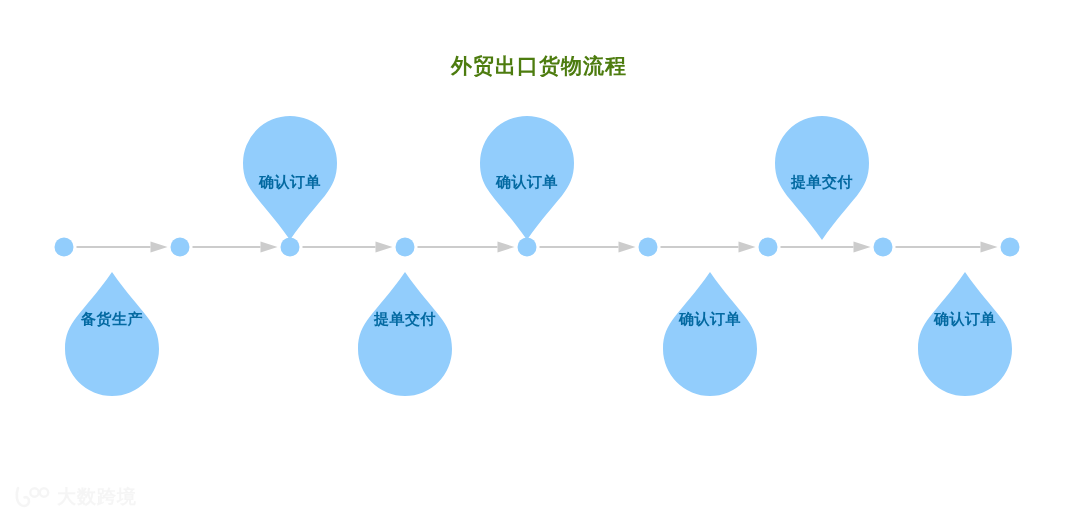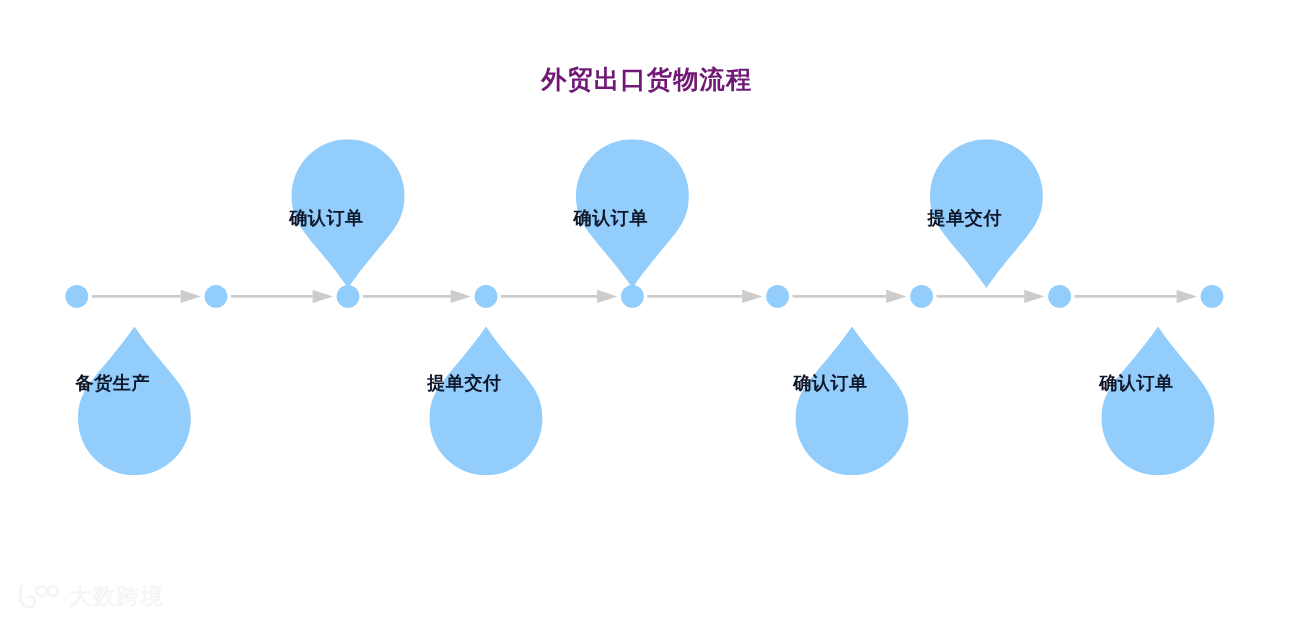--- a/index.html
+++ b/index.html
@@ -25,21 +25,21 @@
 
   
   #chart-title {
     position: absolute;
     left: 0;
     top: 52px;
     width: 1078px;
     text-align: center;
     font-size: 21px;
     font-weight: bold;
-    color: #701a75;
+    color: #4d7c0f;
     letter-spacing: 1px;
     white-space: nowrap;
   }
 
   
   #timeline {
     position: absolute;
     left: 0;
     top: 0;
     width: 1078px;
@@ -58,23 +58,24 @@
     position: absolute;
     left: 0;
     top: 0;
     width: 98px;
     height: 124px;
   }
   .marker .drop-label {
     position: absolute;
     left: 0;
     width: 98px;
+    text-align: center;
     font-size: 15px;
     font-weight: bold;
-    color: #0f172a;
+    color: #0369a1;
     white-space: nowrap;
     letter-spacing: 0.5px;
   }
   .marker.up .drop-label {
     
     top: 38px;
   }
   .marker.down .drop-label {
     
     top: 57px;

